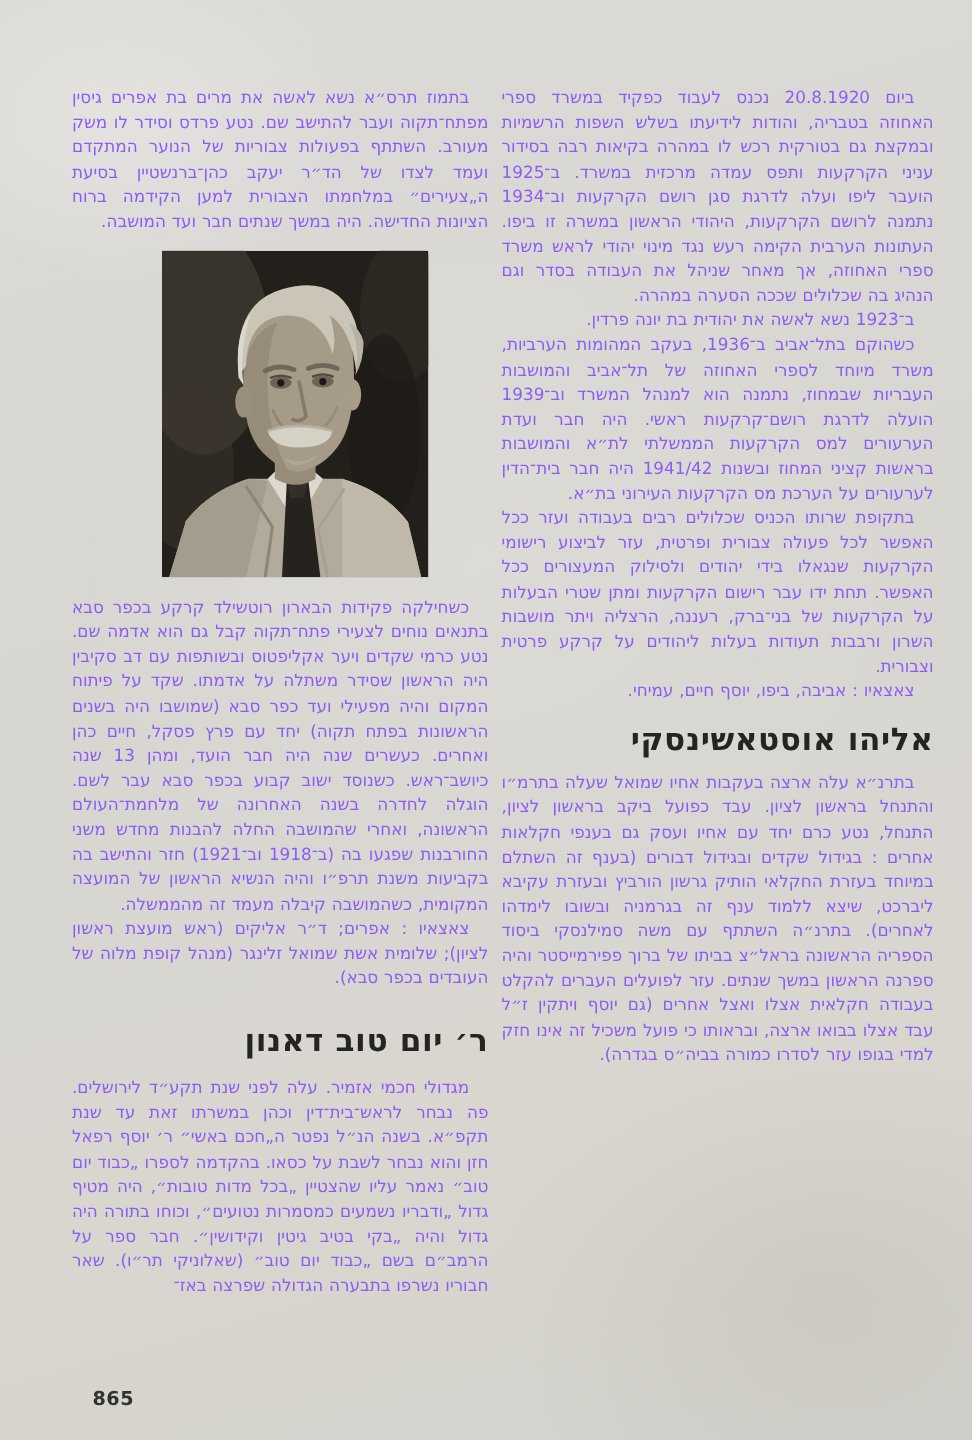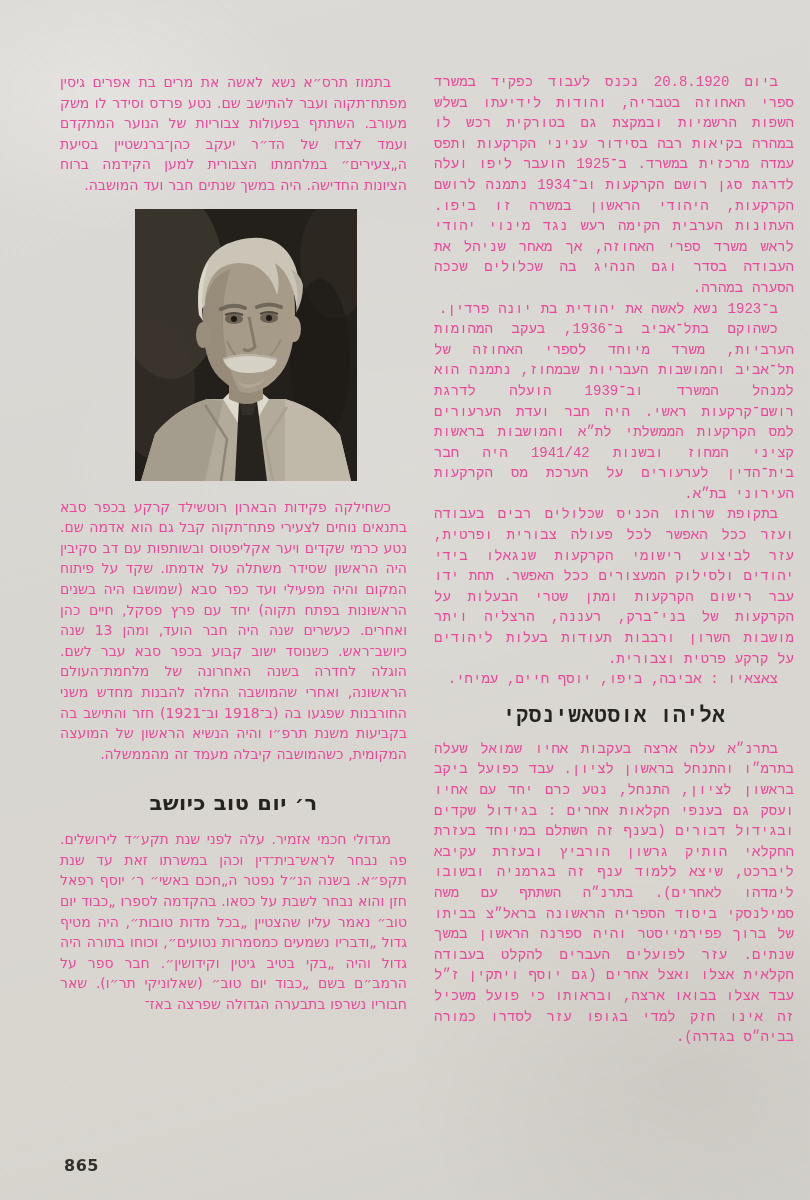--- a/index.html
+++ b/index.html
@@ -8,40 +8,40 @@
     background:
       radial-gradient(ellipse 300px 200px at 12% 8%, rgba(255,255,255,0.25), rgba(255,255,255,0) 70%),
       radial-gradient(ellipse 400px 300px at 85% 90%, rgba(120,115,105,0.10), rgba(120,115,105,0) 70%),
       radial-gradient(ellipse 500px 400px at 50% 40%, rgba(255,255,255,0.10), rgba(255,255,255,0) 75%),
       linear-gradient(165deg,#dcdad6 0%, #d8d6d1 45%, #d9d6d0 75%, #d3d1cb 100%);
     font-family:"DejaVu Sans", sans-serif;
     color:#2c2a25;
   }
   .page{position:absolute;inset:0;direction:rtl;}
   .col{position:absolute;top:72px;}
-  .col-right{right:16px;width:360px;font-family:Liberation Mono, monospace;}
+  .col-right{right:32px;width:360px;}
   .col-left{left:60px;width:347px;}
   p.body-text{
     margin:0;font-size:14px;line-height:20.6px;
     text-align:justify;text-indent:16px;
-    color:#ec4899;word-spacing:0.03em;
+    color:#8b5cf6;word-spacing:0.03em;
   }
   h2.entry-heading{
-    font-size:21px;font-weight:bold;text-align:center;
+    font-size:26px;font-weight:bold;text-align:right;
     color:#26241f;letter-spacing:0.5px;
   }
   .col-right h2.entry-heading{margin:15px 0 11px 0;}
   .col-left h2.entry-heading{margin:27px 0 14px 0;}
   figure.photo{
     margin:13px 50px 16px auto;width:222px;height:272px;
     padding:0;display:block;
   }
   figure.photo svg{display:block;}
   .page-number{
-    position:absolute;left:64px;top:1156px;
+    position:absolute;left:77px;top:1156px;
     font-size:16px;font-weight:bold;color:#34322c;letter-spacing:0.5px;
   }
 </style>
 </head>
 <body>
 
 <div class="page">
 
   <section class="col col-right">
     <p class="body-text">ביום 20.8.1920 נכנס לעבוד כפקיד במשרד ספרי האחוזה בטבריה, והודות לידיעתו בשלש השפות הרשמיות ובמקצת גם בטורקית רכש לו במהרה בקיאות רבה בסידור עניני הקרקעות ותפס עמדה מרכזית במשרד. ב־1925 הועבר ליפו ועלה לדרגת סגן רושם הקרקעות וב־1934 נתמנה לרושם הקרקעות, היהודי הראשון במשרה זו ביפו. העתונות הערבית הקימה רעש נגד מינוי יהודי לראש משרד ספרי האחוזה, אך מאחר שניהל את העבודה בסדר וגם הנהיג בה שכלולים שככה הסערה במהרה.</p>
@@ -101,18 +101,19 @@
         <path d="M146 130 Q142 140 136 146" stroke="#8a7f6c" stroke-width="2" fill="none" opacity="0.6"></path>
 
         <path d="M88 150 Q112 140 142 150 Q140 164 114 164 Q92 164 88 150 Z" fill="#d6d1c5"></path>
         <path d="M88 150 Q112 142 142 150" stroke="#b7b1a2" stroke-width="2" fill="none"></path>
 
         <path d="M102 172 Q114 180 130 170 Q124 178 112 179 Q106 178 102 172 Z" fill="#b3a996" opacity="0.9"></path>
       </svg>
     </figure>
 
     <p class="body-text">כשחילקה פקידות הבארון רוטשילד קרקע בכפר סבא בתנאים נוחים לצעירי פתח־תקוה קבל גם הוא אדמה שם. נטע כרמי שקדים ויער אקליפטוס ובשותפות עם דב סקיבין היה הראשון שסידר משתלה על אדמתו. שקד על פיתוח המקום והיה מפעילי ועד כפר סבא (שמושבו היה בשנים הראשונות בפתח תקוה) יחד עם פרץ פסקל, חיים כהן ואחרים. כעשרים שנה היה חבר הועד, ומהן 13 שנה כיושב־ראש. כשנוסד ישוב קבוע בכפר סבא עבר לשם. הוגלה לחדרה בשנה האחרונה של מלחמת־העולם הראשונה, ואחרי שהמושבה החלה להבנות מחדש משני החורבנות שפגעו בה (ב־1918 וב־1921) חזר והתישב בה בקביעות משנת תרפ״ו והיה הנשיא הראשון של המועצה המקומית, כשהמושבה קיבלה מעמד זה מהממשלה.</p>
-    <h2 class="entry-heading">ר׳ יום טוב כיושב</h2>
+    <p class="body-text">צאצאיו : אפרים; ד״ר אליקים (ראש מועצת ראשון לציון); שלומית אשת שמואל זלינגר (מנהל קופת מלוה של העובדים בכפר סבא).</p>
+    <h2 class="entry-heading">ר׳ יום טוב דאנון</h2>
     <p class="body-text">מגדולי חכמי אזמיר. עלה לפני שנת תקע״ד לירושלים. פה נבחר לראש־בית־דין וכהן במשרתו זאת עד שנת תקפ״א. בשנה הנ״ל נפטר ה„חכם באשי״ ר׳ יוסף רפאל חזן והוא נבחר לשבת על כסאו. בהקדמה לספרו „כבוד יום טוב״ נאמר עליו שהצטיין „בכל מדות טובות״, היה מטיף גדול „ודבריו נשמעים כמסמרות נטועים״, וכוחו בתורה היה גדול והיה „בקי בטיב גיטין וקידושין״. חבר ספר על הרמב״ם בשם „כבוד יום טוב״ (שאלוניקי תר״ו). שאר חבוריו נשרפו בתבערה הגדולה שפרצה באז־</p>
   </section>
 
   <div class="page-number">865</div>
 </div>
 
 </body></html>

